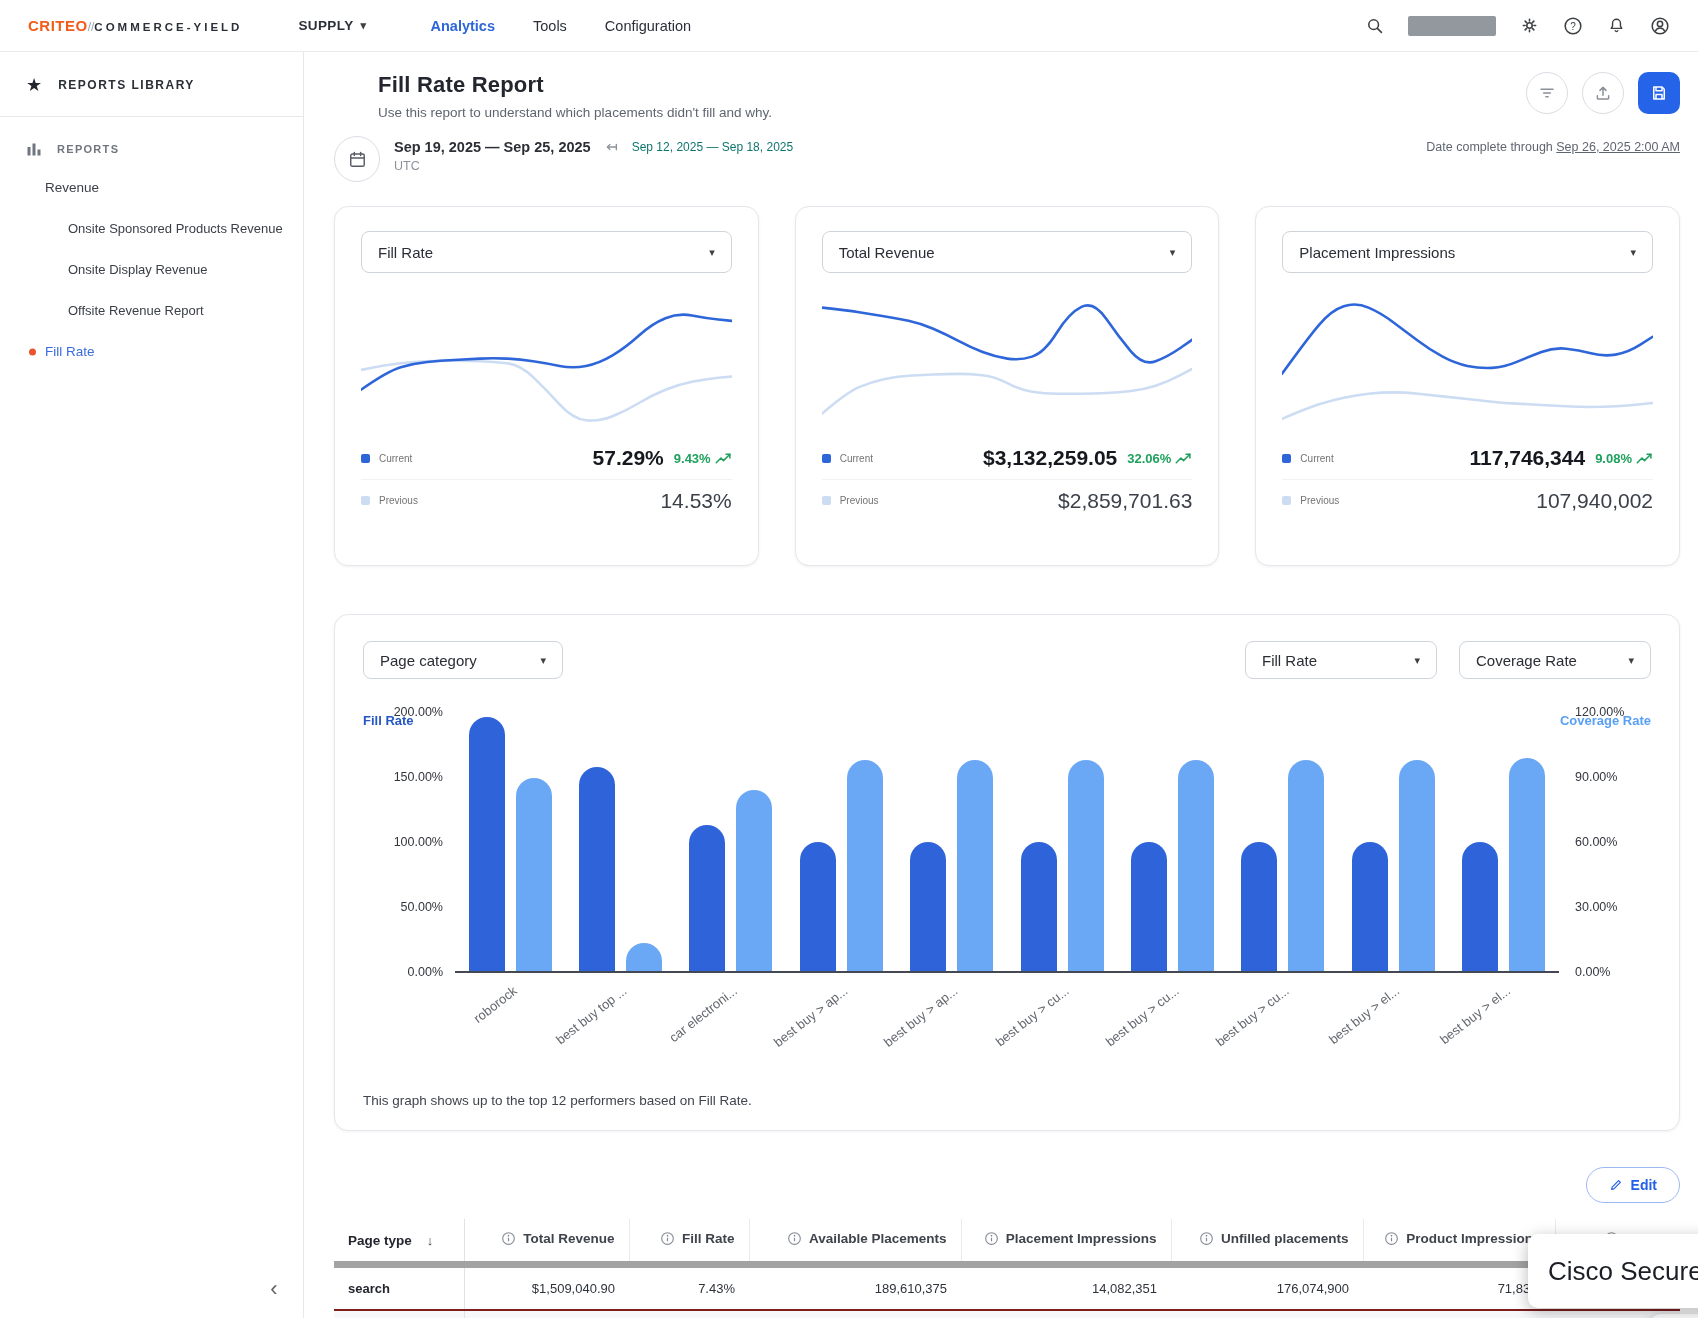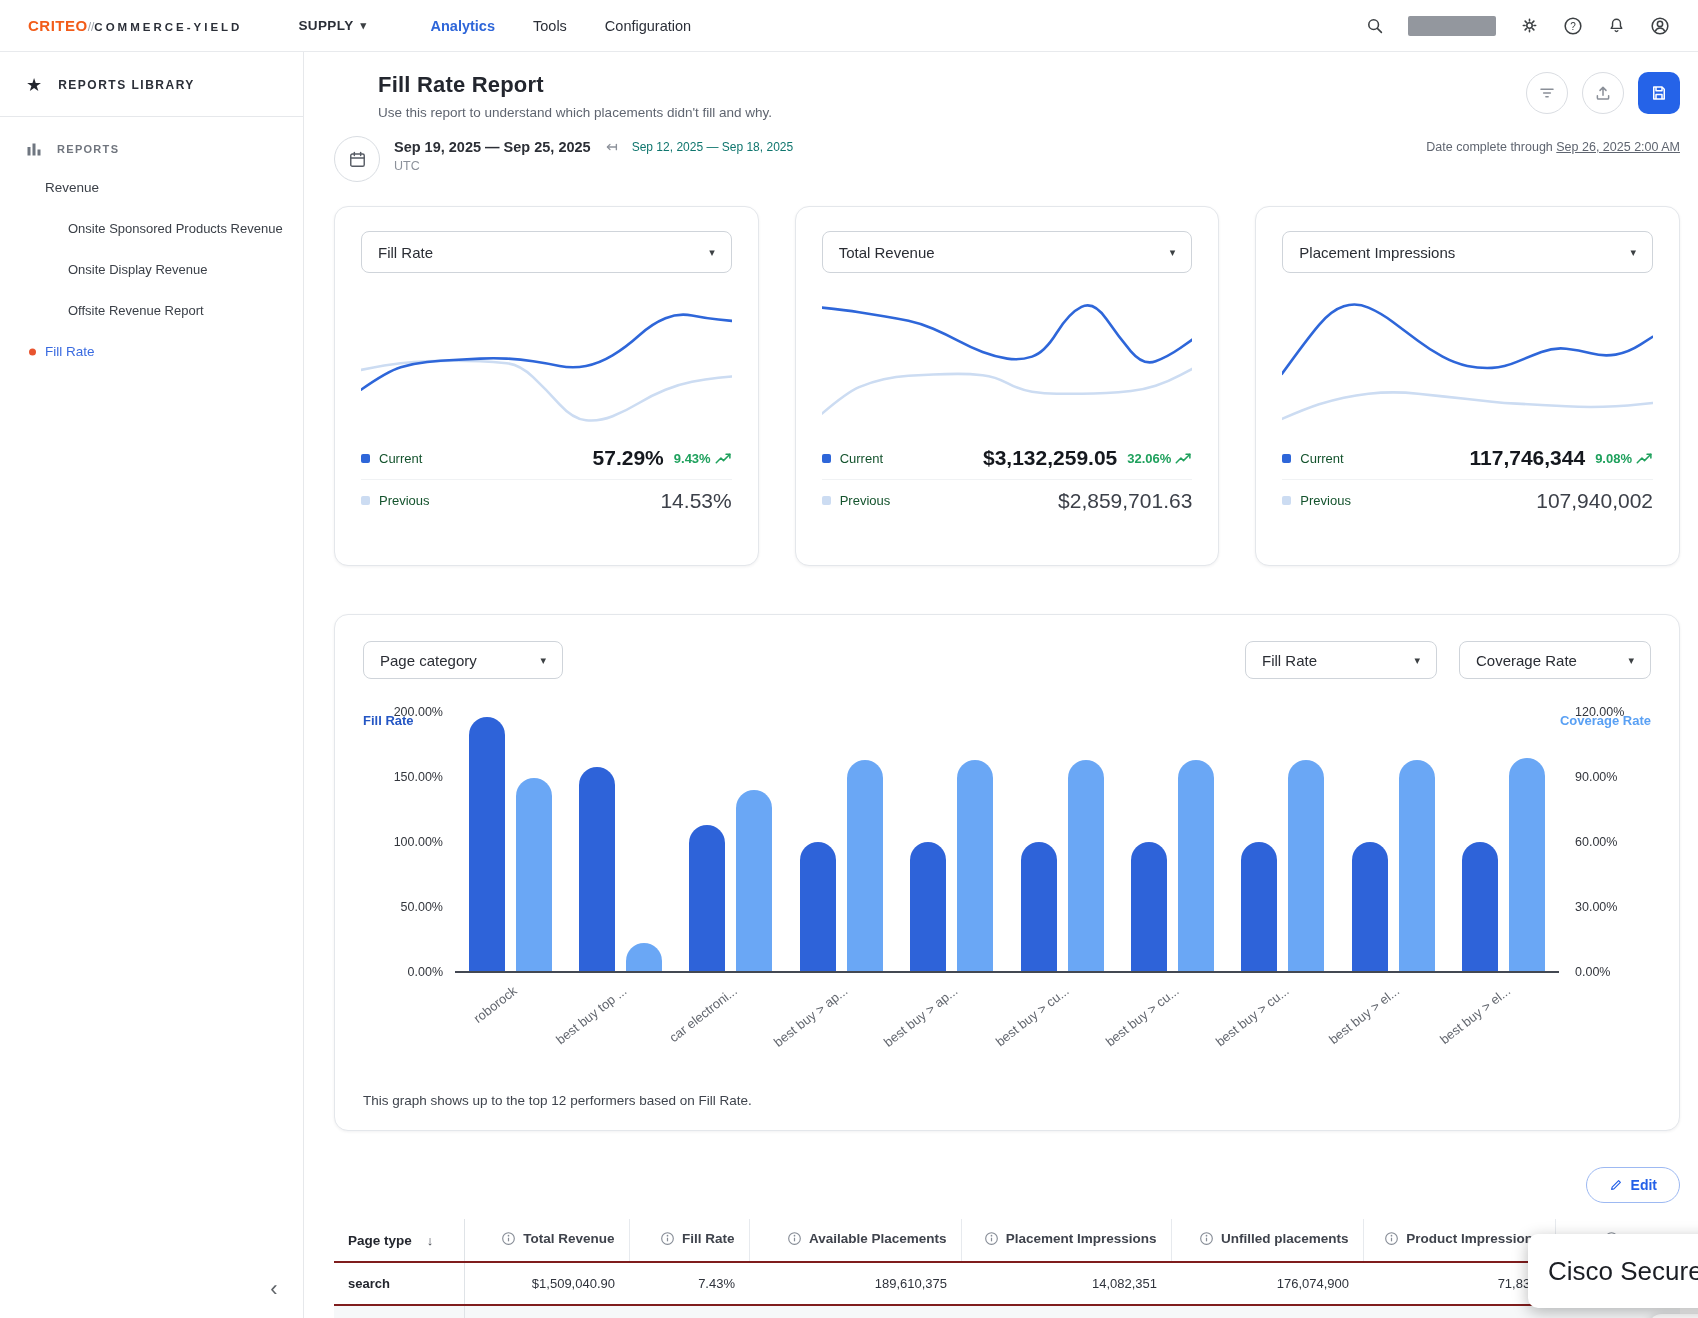--- a/index.html
+++ b/index.html
@@ -69,21 +69,21 @@
   .card { flex:1; border:1px solid #e4e7eb; border-radius:14px; background:#fff;
     box-shadow:0 1px 3px rgba(16,24,40,.06); padding:24px 26px; min-height:360px; }
   .select { border:1px solid #cfd4da; border-radius:8px; height:42px; display:flex;
     align-items:center; justify-content:space-between; padding:0 16px; cursor:pointer; background:#fff; }
   .select-label { font-size:15px; color:#2a2d34; }
   .spark { margin-top:14px; height:150px; }
   .spark svg { width:100%; height:100%; display:block; }
   .legend-row { display:flex; align-items:center; height:42px; }
   .legend-row.prev { border-top:1px solid #f0f2f4; }
   .legend-sq { width:9px; height:9px; border-radius:2px; flex:none; }
-  .legend-label { font-size:13px; color:#14532d; margin-left:9px; }
+  .legend-label { font-size:10px; color:#737373; margin-left:9px; }
   .legend-value-wrap { margin-left:auto; display:flex; align-items:center; gap:10px; }
   .legend-value { font-size:21px; font-weight:700; color:#15181e; }
   .legend-value.prev { font-weight:400; color:#3c4049; }
   .change { display:flex; align-items:center; gap:4px; font-size:13px; font-weight:600; color:#1fa15d; }
 
   
   .chart-card { margin-top:48px; border:1px solid #e4e7eb; border-radius:14px; background:#fff;
     box-shadow:0 1px 3px rgba(16,24,40,.06); padding:26px 28px 22px 28px; }
   .chart-controls { display:flex; align-items:center; }
   .chart-controls .select { height:38px; }
@@ -108,21 +108,21 @@
   .chart-footnote { font-size:13.5px; color:#3f444d; margin-top:2px; }
 
   
   .table-section { margin-top:36px; position:relative; }
   .edit-row { display:flex; justify-content:flex-end; margin-bottom:16px; }
   .edit-btn { display:flex; align-items:center; gap:8px; padding:9px 22px; border-radius:20px;
     border:1px solid #9db9f2; background:#fff; color:#2360e8; font-size:14px; font-weight:600;
     cursor:pointer; font-family:inherit; }
   table { width:100%; border-collapse:collapse; }
   th { font-size:13.5px; font-weight:600; color:#3f434c; padding:12px 14px; white-space:nowrap;
-    border-bottom:1px solid #a3a3a3; border-right:1px solid #e7eaee; text-align:right; cursor:pointer; }
+    border-bottom:7px solid #a3a3a3; border-right:1px solid #e7eaee; text-align:right; cursor:pointer; }
   th:last-child { border-right:none; }
   th.col-first { text-align:left; color:#23262e; font-weight:700; }
   th .th-inner { display:inline-flex; align-items:center; gap:7px; }
   .sort-arrow { font-size:13px; color:#3f434c; margin-left:8px; }
   td { font-size:13px; color:#2f333c; padding:13px 14px; text-align:right; white-space:nowrap; }
   td.col-first { text-align:left; font-weight:700; color:#23262e; }
   th.col-first, td.col-first { border-right:1px solid #dfe3e7; }
   tbody tr { border-top:2px solid #7f1d1d; }
   tbody tr:nth-child(even) { background:#f6f8f9; }
 

